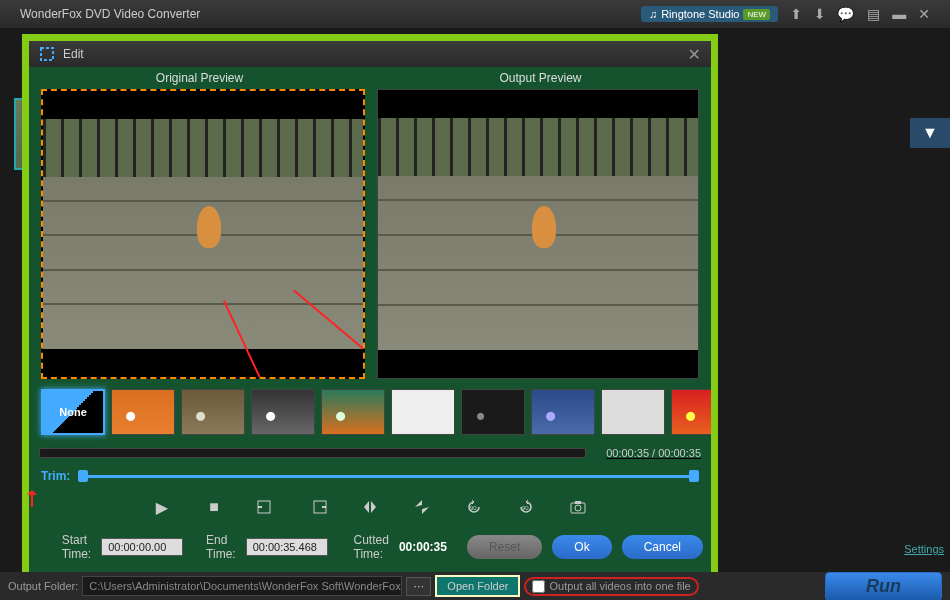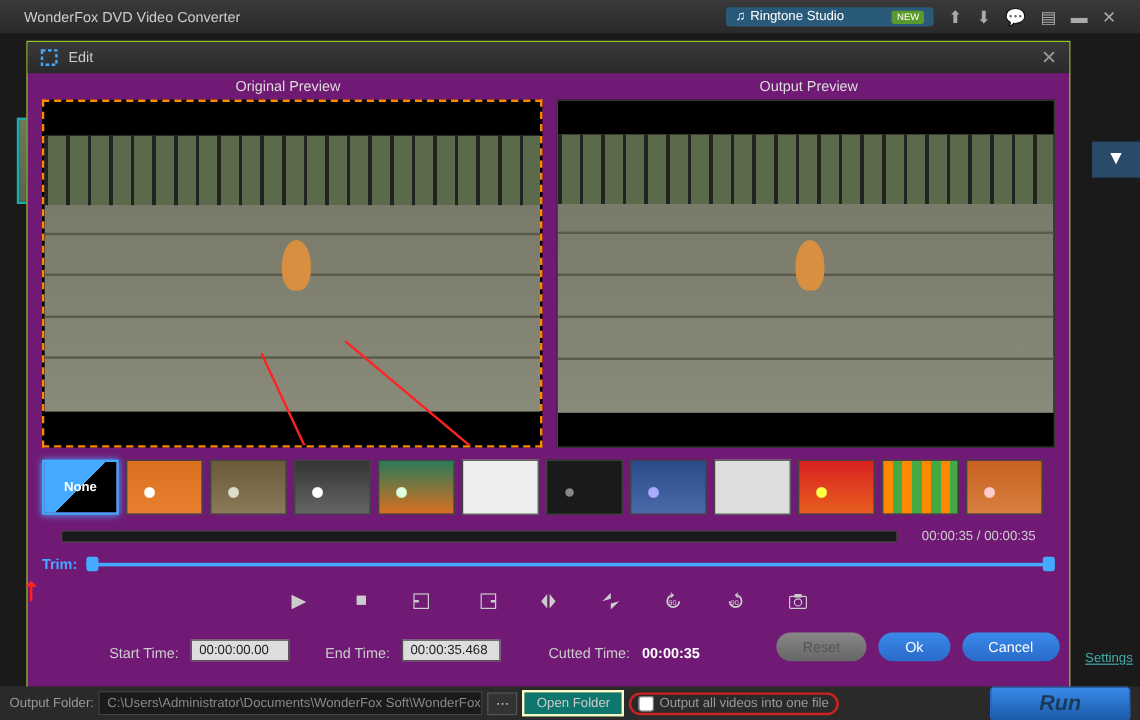--- a/index.html
+++ b/index.html
@@ -2,31 +2,31 @@
 <html><head>
 <meta charset="utf-8">
 <style>
 * { margin: 0; padding: 0; box-sizing: border-box; font-family: Arial, sans-serif; }
 body { background: #1a1a1a; width: 950px; height: 600px; overflow: hidden; position: relative; }
 
 .titlebar { height: 28px; background: linear-gradient(#3a3a3a, #2a2a2a); display: flex; align-items: center; padding: 0 20px; color: #ccc; font-size: 12px; }
 .titlebar-title { flex: 1; }
 .titlebar-right { display: flex; align-items: center; gap: 12px; }
 .ringtone-btn { background: #2a5a7a; padding: 2px 8px; border-radius: 3px; color: #fff; font-size: 11px; display: flex; align-items: center; gap: 4px; }
-.new-badge { background: #5a9a2a; color: #fff; font-size: 8px; padding: 1px 4px; border-radius: 2px; margin-left: 36px; }
+.new-badge { background: #5a9a2a; color: #fff; font-size: 8px; padding: 1px 4px; border-radius: 2px; }
 .titlebar-icon { color: #aaa; cursor: pointer; font-size: 14px; }
 
 .main-area { position: relative; height: 572px; background: #1a1a1a; }
 
 .sidebar-thumb { position: absolute; left: 14px; top: 70px; width: 54px; height: 72px; border: 2px solid #2aa; background: linear-gradient(135deg, #6a7a5a, #4a5a4a); }
 
 .right-dropdown { position: absolute; right: 0; top: 90px; width: 40px; height: 30px; background: #2a4a6a; display: flex; align-items: center; justify-content: center; color: #fff; }
 .settings-link { position: absolute; right: 6px; top: 515px; color: #4aa; font-size: 11px; text-decoration: underline; cursor: pointer; }
 
-.edit-dialog { position: absolute; left: 22px; top: 6px; width: 870px; height: 555px; background: #701a75; border: 1px solid #84cc16; }
+.edit-dialog { position: absolute; left: 22px; top: 6px; width: 696px; height: 555px; background: #14532d; border: 7px solid #84cc16; }
 .edit-titlebar { height: 26px; background: linear-gradient(#3a3a3a, #2a2a2a); display: flex; align-items: center; padding: 0 10px; color: #ccc; font-size: 12px; }
 .edit-titlebar-icon { width: 16px; height: 16px; margin-right: 8px; }
 .edit-close { margin-left: auto; color: #999; cursor: pointer; font-size: 16px; }
 
 .preview-labels { display: flex; padding: 4px 0; color: #ddd; font-size: 12px; }
 .preview-label-left { width: 50%; text-align: center; }
 .preview-label-right { width: 50%; text-align: center; }
 
 .previews { display: flex; gap: 12px; padding: 0 12px; }
 .preview-box { flex: 1; height: 290px; background: #000; border: 1px solid #444; position: relative; overflow: hidden; }
@@ -49,36 +49,36 @@
 .eff-bw { background: radial-gradient(circle at 30% 60%, #fff 4px, transparent 5px), linear-gradient(#333, #666); }
 .eff-cool { background: radial-gradient(circle at 30% 60%, #dfd 4px, transparent 5px), linear-gradient(#2a7a5a, #d87020); }
 .eff-sketch { background: #eee; }
 .eff-dark { background: radial-gradient(circle at 30% 60%, #888 3px, transparent 4px), #1a1a1a; }
 .eff-neg { background: radial-gradient(circle at 30% 60%, #aaf 4px, transparent 5px), linear-gradient(#2a4a8a, #4a6aaa); }
 .eff-edge { background: #ddd; }
 .eff-vivid { background: radial-gradient(circle at 30% 60%, #ff4 4px, transparent 5px), linear-gradient(#d82020, #e86020); }
 .eff-pixel { background: repeating-linear-gradient(90deg, #f80 0 8px, #4a4 8px 16px), repeating-linear-gradient(0deg, transparent 0 8px, rgba(0,0,0,0.3) 8px 9px); }
 .eff-warm { background: radial-gradient(circle at 30% 60%, #fcc 4px, transparent 5px), linear-gradient(#c86020, #d88040); }
 
-.progress-row { display: flex; align-items: center; padding: 4px 28px; gap: 20px; }
+.progress-row { display: flex; align-items: center; padding: 4px 10px; gap: 20px; text-decoration: underline; }
 .progress-bar { flex: 1; height: 10px; background: #1a1a1a; border: 1px solid #444; border-radius: 2px; }
 .time-display { color: #ccc; font-size: 11px; }
 
 .trim-row { display: flex; align-items: center; padding: 6px 12px; gap: 8px; position: relative; }
 .trim-label { color: #4af; font-size: 12px; font-weight: bold; }
 .trim-slider { flex: 1; height: 12px; position: relative; }
 .trim-track { position: absolute; top: 5px; left: 0; right: 0; height: 3px; background: #4af; }
 .trim-handle { position: absolute; top: 0; width: 10px; height: 12px; background: #4af; border-radius: 2px; cursor: pointer; }
 .trim-arrow { position: absolute; left: 2px; bottom: -18px; width: 2px; height: 16px; background: #f22; }
 .trim-arrow::before { content: ''; position: absolute; top: -6px; left: -4px; border: 5px solid transparent; border-bottom-color: #f22; }
 
 .controls-row { display: flex; align-items: center; justify-content: center; gap: 28px; padding: 8px 12px; color: #ccc; }
 .ctrl-icon { cursor: pointer; font-size: 16px; display: flex; align-items: center; justify-content: center; width: 24px; height: 20px; }
 
-.time-fields-row { display: flex; align-items: flex-end; padding: 8px 8px; gap: 10px; color: #ccc; font-size: 12px; }
+.time-fields-row { display: flex; align-items: center; padding: 8px 8px; gap: 10px; color: #ccc; font-size: 12px; }
 .time-input { background: #ddd; color: #222; padding: 2px 6px; border: 1px solid #555; font-size: 11px; width: 82px; }
 .cutted-val { color: #fff; font-weight: bold; }
 .btn { padding: 5px 22px; border-radius: 12px; border: none; cursor: pointer; font-size: 12px; color: #fff; }
 .btn-reset { background: linear-gradient(#888, #666); color: #555; }
 .btn-ok { background: linear-gradient(#3a8aea, #2a6aca); }
 .btn-cancel { background: linear-gradient(#3a8aea, #2a6aca); }
 
 .bottom-bar { position: absolute; bottom: 0; left: 0; right: 0; height: 28px; background: #2a2a2a; display: flex; align-items: center; padding: 0 8px; gap: 4px; color: #999; font-size: 11px; }
 .output-path { background: #1a1a1a; border: 1px solid #444; padding: 3px 6px; color: #888; width: 320px; white-space: nowrap; overflow: hidden; }
 .path-more { background: #333; border: 1px solid #555; padding: 2px 6px; color: #ccc; cursor: pointer; }

